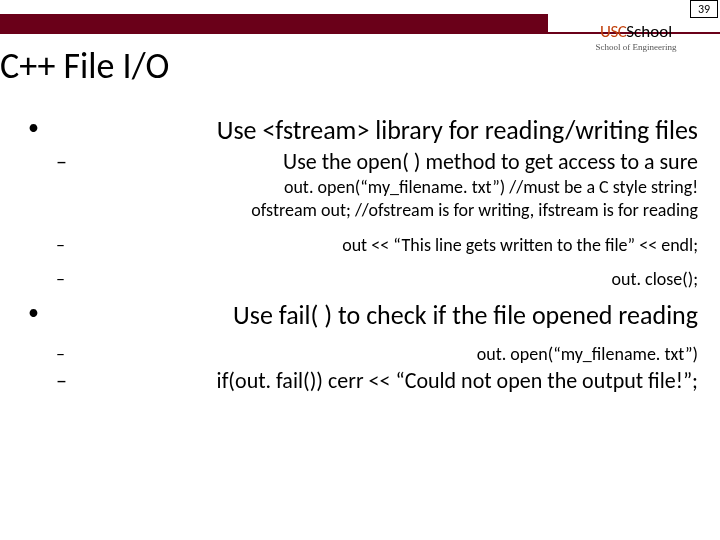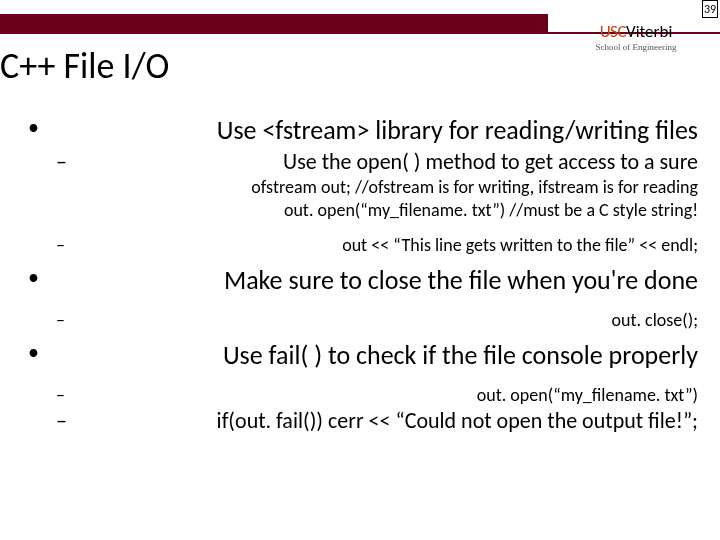--- a/index.html
+++ b/index.html
@@ -1,20 +1,20 @@
 <!DOCTYPE html>
 <html><head>
 <meta charset="utf-8">
 <style>
   * { margin: 0; padding: 0; box-sizing: border-box; }
   html, body { width: 720px; height: 540px; background: #fff; font-family: Calibri, "Segoe UI", Arial, sans-serif; color: #000; }
   .slide { position: relative; width: 720px; height: 540px; }
   .header-bar { position: absolute; top: 14px; left: 0; width: 548px; height: 18px; background: #6a0019; }
   .header-rule { position: absolute; top: 32px; left: 0; width: 720px; height: 2px; background: #6a0019; }
-  .page-box { position: absolute; top: 0; right: 2px; width: 16px; height: 18px; border: 1px solid #000; display: flex; align-items: center; justify-content: center; font-size: 12px; }
+  .page-box { position: absolute; top: 0; right: 2px; width: 28px; height: 18px; border: 1px solid #000; display: flex; align-items: center; justify-content: center; font-size: 12px; }
   .logo { position: absolute; top: 23px; right: 14px; width: 140px; text-align: center; line-height: 1.05; }
   .logo .line1 { font-size: 17px; }
   .logo .usc { color: #c2410c; font-weight: 400; letter-spacing: -0.5px; }
   .logo .viterbi { color: #000; font-weight: 400; }
   .logo .line2 { font-size: 9px; color: #555; margin-top: 2px; font-family: Georgia, serif; }
   .title { position: absolute; top: 44px; left: 0; width: 548px; text-align: left; font-size: 36px; font-weight: 400; color: #000; }
   .content { position: absolute; top: 106px; left: 26px; width: 672px; }
   ul { list-style: none; text-align: right; }
   li.b1 { font-size: 26px; line-height: 1.25; margin-top: 8px; position: relative; padding-left: 24px; }
   li.b1::before { content: "•"; position: absolute; left: 2px; top: 0; font-size: 22px; }
@@ -31,38 +31,37 @@
 
   <div class="header-bar"></div>
   <div class="header-rule"></div>
 
   <div class="page-box">
     <span>39</span>
   </div>
 
   <div class="logo">
     <div class="line1">
-      <span class="usc">USC</span><span class="viterbi">Viterbi</span>
+      <span class="usc">USC</span><span class="viterbi">School</span>
     </div>
     <div class="line2">School of Engineering</div>
   </div>
 
   <div class="title">C++ File I/O</div>
 
   <div class="content">
     <ul>
       <li class="b1">Use &lt;fstream&gt; library for reading/writing files</li>
       <li class="b2">Use the open( ) method to get access to a sure</li>
+      <li class="b3 tight">out. open(“my_filename. txt”) //must be a C style string!</li>
       <li class="b3">ofstream out; //ofstream is for writing, ifstream is for reading</li>
-      <li class="b3 tight">out. open(“my_filename. txt”) //must be a C style string!</li>
 
       <li class="b2s">out &lt;&lt; “This line gets written to the file” &lt;&lt; endl;</li>
 
-      <li class="b1">Make sure to close the file when you're done</li>
       <li class="b2s">out. close();</li>
 
-      <li class="b1">Use fail( ) to check if the file console properly</li>
+      <li class="b1">Use fail( ) to check if the file opened reading</li>
       <li class="b2s">out. open(“my_filename. txt”)</li>
       <li class="b2">if(out. fail()) cerr &lt;&lt; “Could not open the output file!”;</li>
     </ul>
   </div>
 
 </div>
 
 </body></html>

